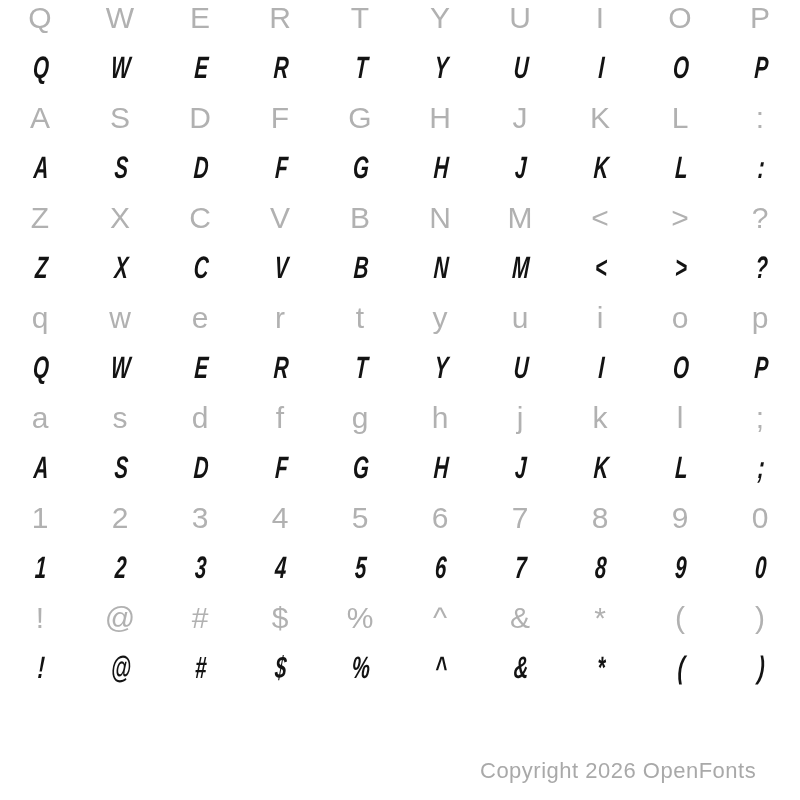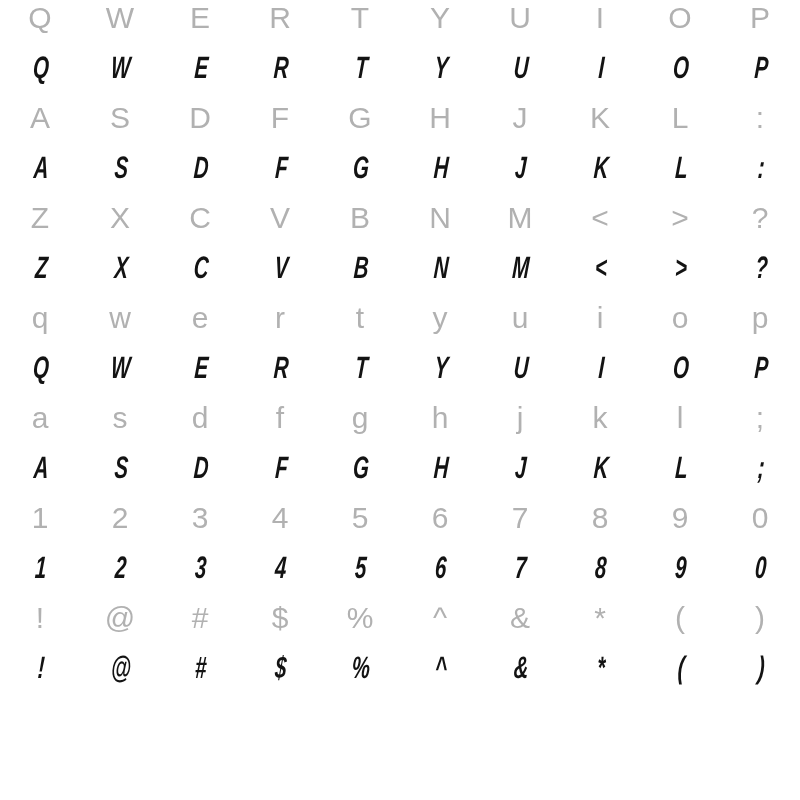--- a/index.html
+++ b/index.html
@@ -231,13 +231,14 @@
         <div class="glyph-cell"><span>#</span></div>
         <div class="glyph-cell"><span>$</span></div>
         <div class="glyph-cell"><span>%</span></div>
         <div class="glyph-cell"><span>^</span></div>
         <div class="glyph-cell"><span>&amp;</span></div>
         <div class="glyph-cell"><span>*</span></div>
         <div class="glyph-cell"><span>(</span></div>
         <div class="glyph-cell"><span>)</span></div>
       </div>
     </div>
+  <div class="copyright">Copyright 2026 OpenFonts</div>
 </div>
 
 </body></html>

